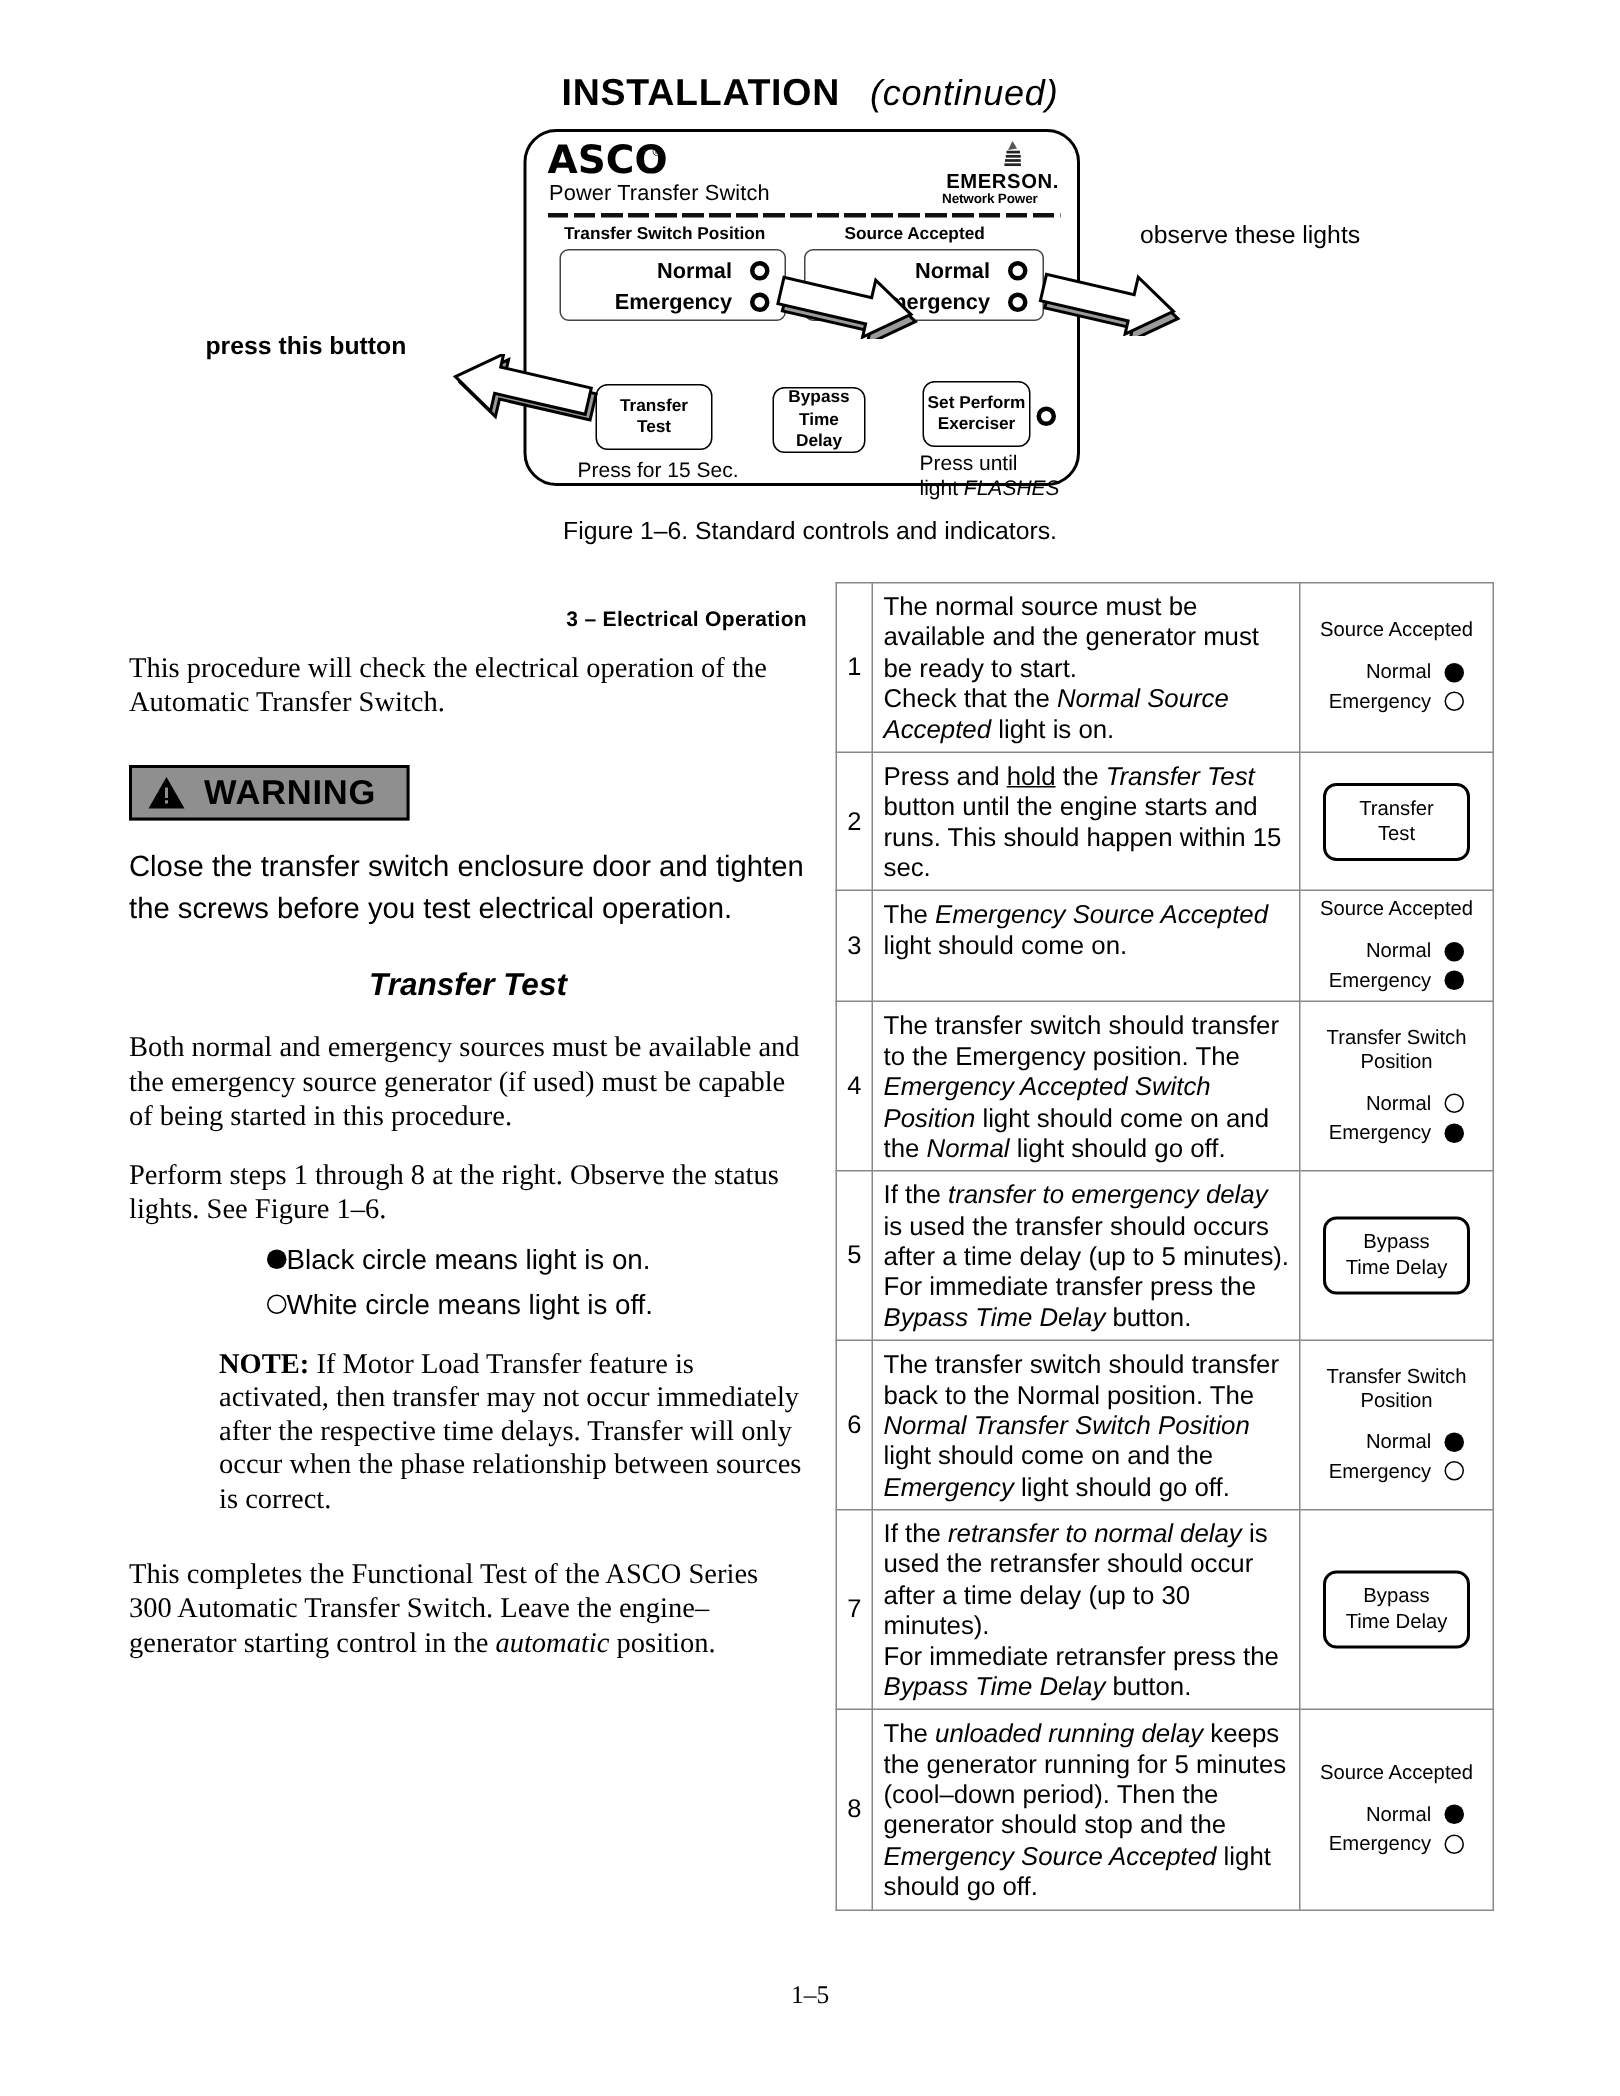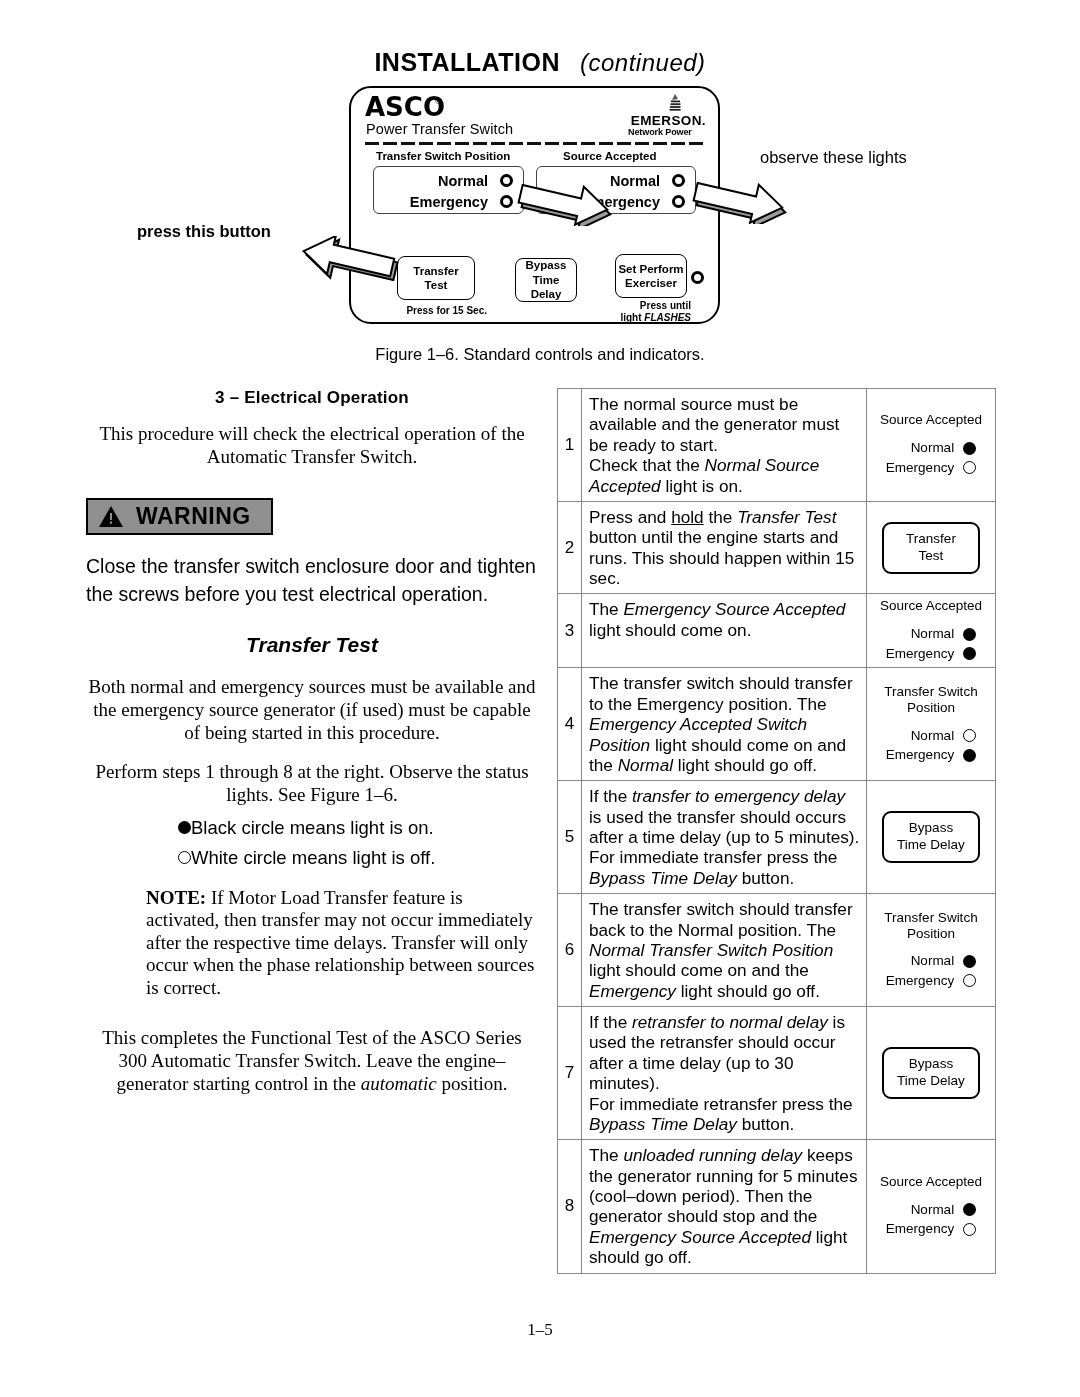--- a/index.html
+++ b/index.html
@@ -138,23 +138,23 @@
     flex-direction: column;
     align-items: center;
     justify-content: center;
     font-size: 11.5px;
     font-weight: bold;
     line-height: 1.25;
     text-align: center;
   }
   .fp-note {
     position: absolute;
-    font-size: 10px;
-    font-weight: bold;
-    text-align: right;
+    font-size: 14px;
+    font-weight: normal;
+    text-align: left;
     line-height: 1.2;
     white-space: nowrap;
   }
   .fp-note i { font-style: italic; }
 
   
   .callout {
     position: absolute;
     font-size: 16.5px;
   }
@@ -167,32 +167,31 @@
     font-size: 16.5px;
   }
 
   
   .col-left {
     position: absolute;
     left: 86px; top: 388px;
     width: 452px;
   }
   .h-section {
-    font-size: 17px;
-    font-weight: bold;
-    text-align: center;
-    margin: 0 0 14px 0;
+    font-size: 14px;
+    font-weight: bold;
+    text-align: right;
+    margin: 16px 0 14px 0;
     letter-spacing: .2px;
   }
   .serif-p {
     font-family: "Liberation Serif", serif;
     font-size: 19px;
     line-height: 1.22;
     margin: 4px 0 16px 0;
-    text-align: center;
   }
   .warn-box {
     display: inline-flex;
     align-items: center;
     gap: 12px;
     background: #8f8f8f;
     border: 2.6px solid #000;
     padding: 3px 20px 3px 10px;
     margin: 14px 0 18px 0;
   }

